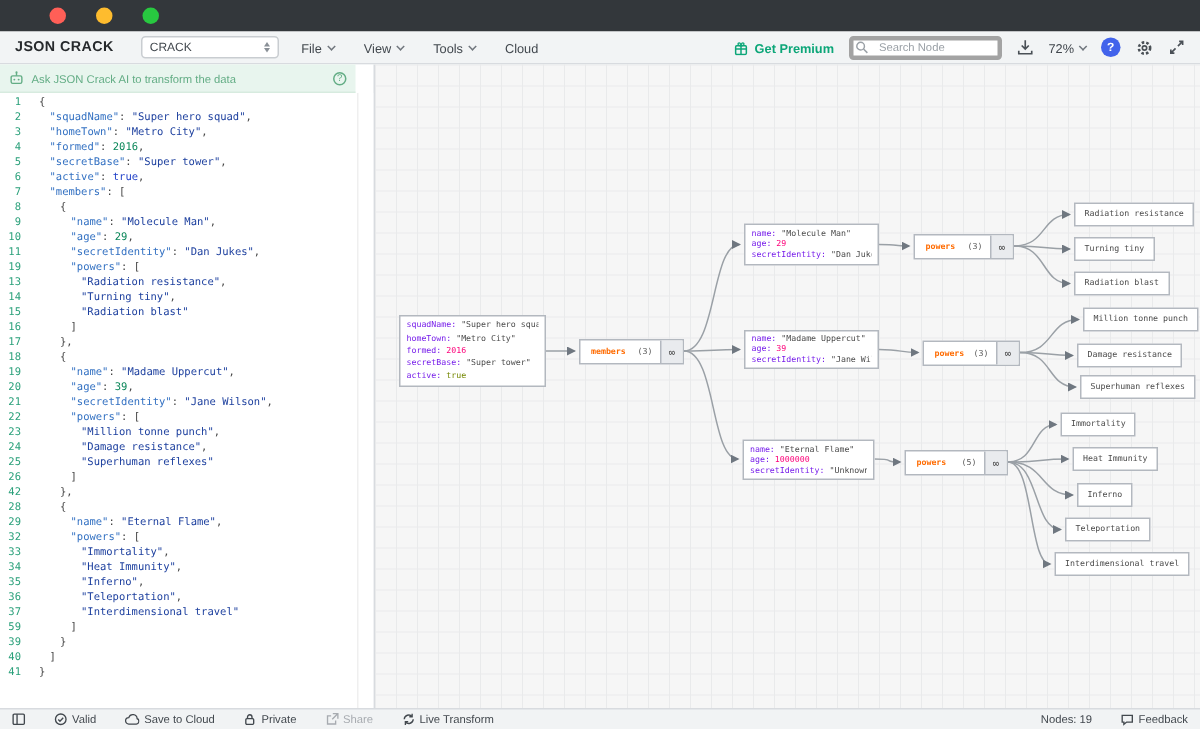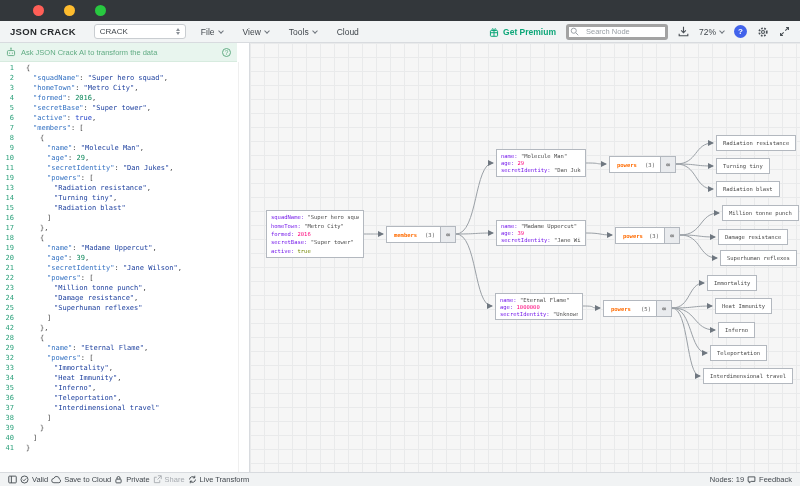--- a/index.html
+++ b/index.html
@@ -73,21 +73,21 @@
   .gv-b { color:#748700; }
   .gnode.array { display:flex; align-items:stretch; font-size:5.5px; }
   .alabel { color:#ff6b00; font-weight:bold; padding-left:7px; align-self:center; }
   .acount { color:#5a5a5a; margin-left:auto; padding-right:5px; align-self:center; }
   .alink { width:15px; background:#e9ebee; border-left:1px solid #b3b8bf; color:#3b3b3b;
     display:flex; align-items:center; justify-content:center; font-size:7px; }
   .gnode.leaf { height:16px; line-height:14px; font-size:5.5px; color:#4b4b4b; padding:0 6px; width:max-content; }
 
   
   .statusbar { height:14px; background:#f1f3f4; border-top:1px solid #d8dbdf;
-    display:flex; align-items:center; gap:3px; padding:0 8px; font-size:7.5px; color:#42484e; }
+    display:flex; align-items:center; gap:19px; padding:0 8px; font-size:7.5px; color:#42484e; }
   .sitem { display:flex; align-items:center; gap:3px; }
   .sitem.dim { color:#a7abb0; }
   .statusbar .spacer { flex:1; }
   svg.ic { display:block; }
 </style>
 </head>
 <body>
 
 <div class="titlebar">
   <div class="lights">
@@ -313,21 +313,21 @@
           </div>
           <div class="eline">
             <span class="lnum">36</span>
             <span class="lcode" style="padding-left: 32px;"><span class="tk-s">"Teleportation"</span><span class="tk-p">,</span></span>
           </div>
           <div class="eline">
             <span class="lnum">37</span>
             <span class="lcode" style="padding-left: 32px;"><span class="tk-s">"Interdimensional travel"</span></span>
           </div>
           <div class="eline">
-            <span class="lnum">38</span>
+            <span class="lnum">59</span>
             <span class="lcode" style="padding-left: 25px;"><span class="tk-p">]</span></span>
           </div>
           <div class="eline">
             <span class="lnum">39</span>
             <span class="lcode" style="padding-left: 18px;"><span class="tk-p">}</span></span>
           </div>
           <div class="eline">
             <span class="lnum">40</span>
             <span class="lcode" style="padding-left: 11px;"><span class="tk-p">]</span></span>
           </div>

